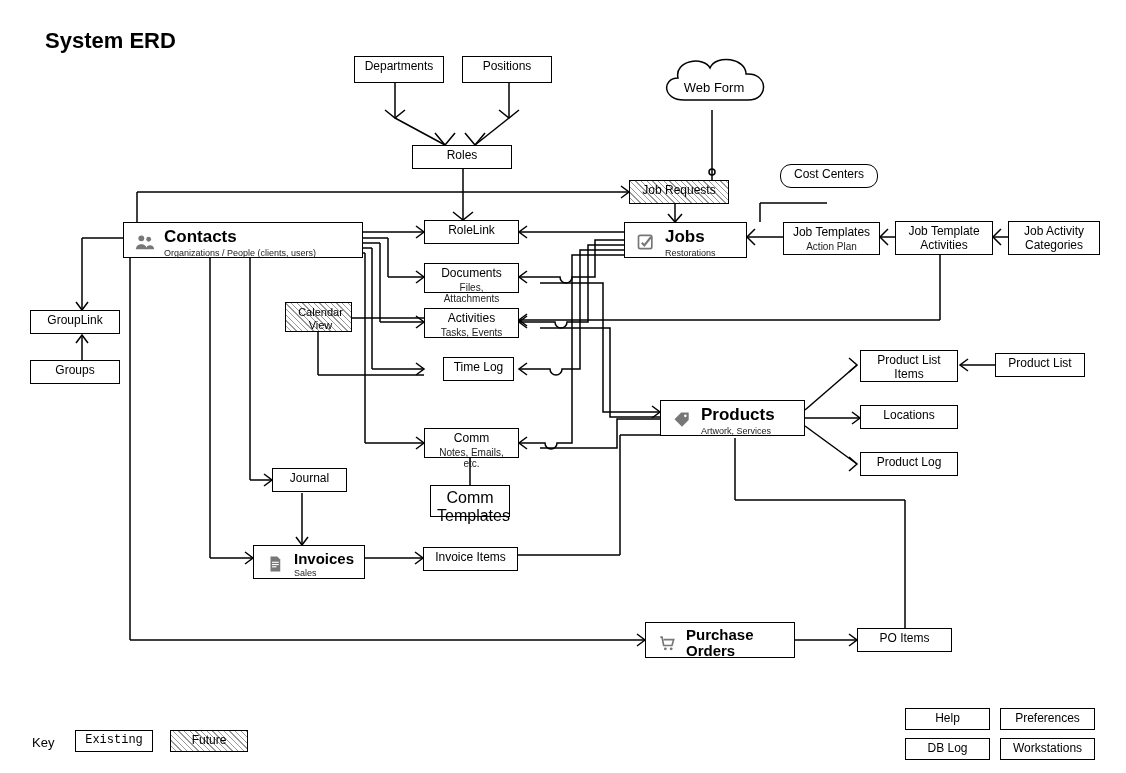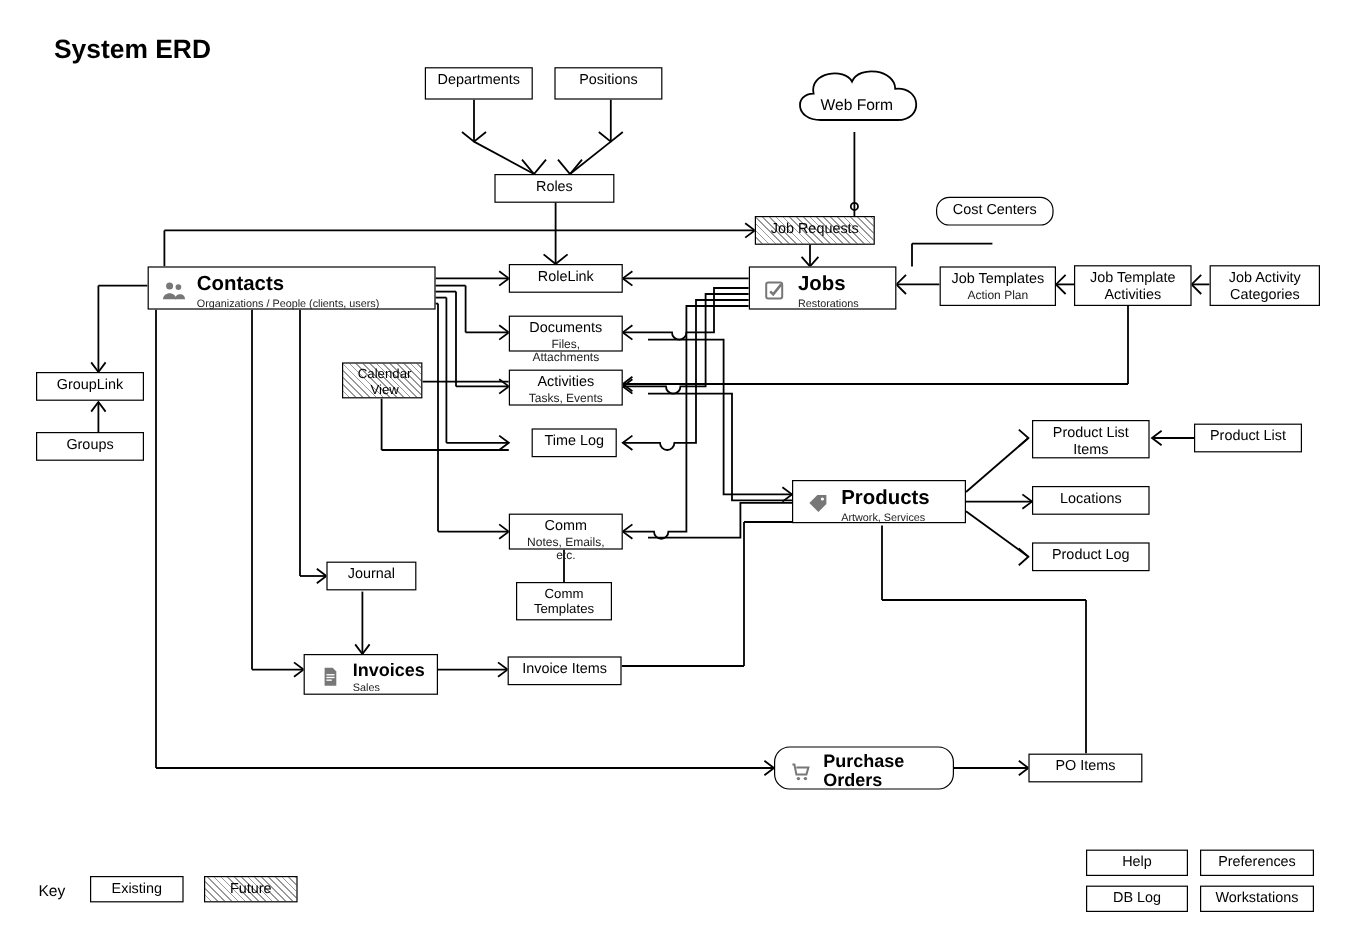--- a/index.html
+++ b/index.html
@@ -366,21 +366,21 @@
   </div>
   <div class="box" style="left:860px; top:452px; width:98px; height:24px;">
     <span class="med-label">Product Log</span>
   </div>
 
   <div class="box" style="left:424px; top:428px; width:95px; height:30px;">
     <span class="med-label">Comm</span>
     <span class="small-sub">Notes, Emails, etc.</span>
   </div>
   <div class="box" style="left:430px; top:485px; width:80px; height:32px;">
-    <span class="med-label" style="font-size:11px;">Comm Templates</span>
+    <span class="med-label" style="font-size:16px;">Comm Templates</span>
   </div>
 
   <div class="box" style="left:272px; top:468px; width:75px; height:24px;">
     <span class="med-label">Journal</span>
   </div>
 
   <div class="box" style="left:253px; top:545px; width:112px; height:34px; padding:2px 6px;">
     <div class="icon-cell">
       <span class="icon-slot">
         <svg viewBox="0 0 24 24" width="18" height="20">
@@ -394,21 +394,21 @@
         <span class="big-label" style="font-size:15px;">Invoices</span>
         <span class="sub-label">Sales</span>
       </span>
     </div>
   </div>
 
   <div class="box" style="left:423px; top:547px; width:95px; height:24px;">
     <span class="med-label">Invoice Items</span>
   </div>
 
-  <div class="box" style="left:645px; top:622px; width:150px; height:36px; padding:2px 6px;border-radius:13px;">
+  <div class="box" style="left:645px; top:622px; width:150px; height:36px; padding:2px 6px;">
     <div class="icon-cell">
       <span class="icon-slot">
         <svg viewBox="0 0 24 24" width="22" height="20">
           <path d="M4 5h2l2 10h10l2-7H8" fill="none" stroke="#777" stroke-width="2"></path>
           <circle cx="10" cy="19" r="1.7" fill="#777"></circle>
           <circle cx="17" cy="19" r="1.7" fill="#777"></circle>
         </svg>
       </span>
       <span>
         <span class="big-label" style="font-size:15px; line-height:1.05;">Purchase Orders</span>
@@ -427,20 +427,20 @@
     <span class="med-label">Preferences</span>
   </div>
   <div class="box" style="left:905px; top:738px; width:85px; height:22px;">
     <span class="med-label">DB Log</span>
   </div>
   <div class="box" style="left:1000px; top:738px; width:95px; height:22px;">
     <span class="med-label">Workstations</span>
   </div>
 
   <div class="key-label" style="left:32px; top:735px;">Key</div>
-  <div class="box" style="left:75px; top:730px; width:78px; height:22px;">
+  <div class="box" style="left:75px; top:730px; width:78px; height:22px;font-family:Liberation Mono, monospace;">
     <span class="med-label">Existing</span>
   </div>
   <div class="box hatched" style="left:170px; top:730px; width:78px; height:22px;">
     <span class="med-label">Future</span>
   </div>
 
 </div>
 
 </body></html>

